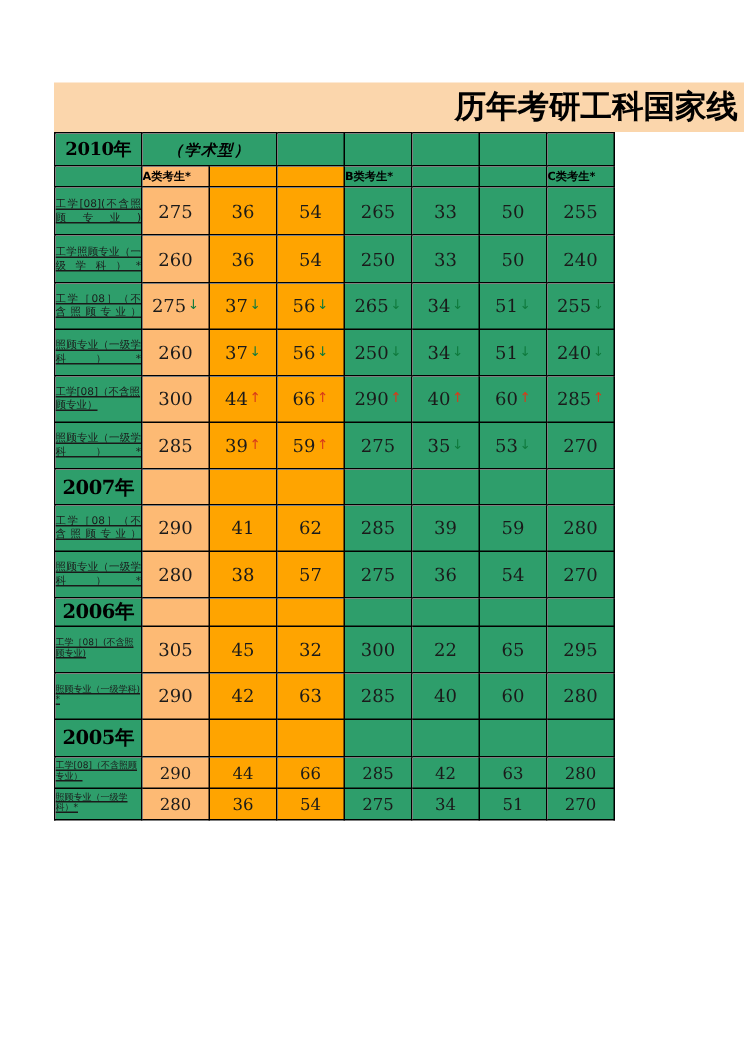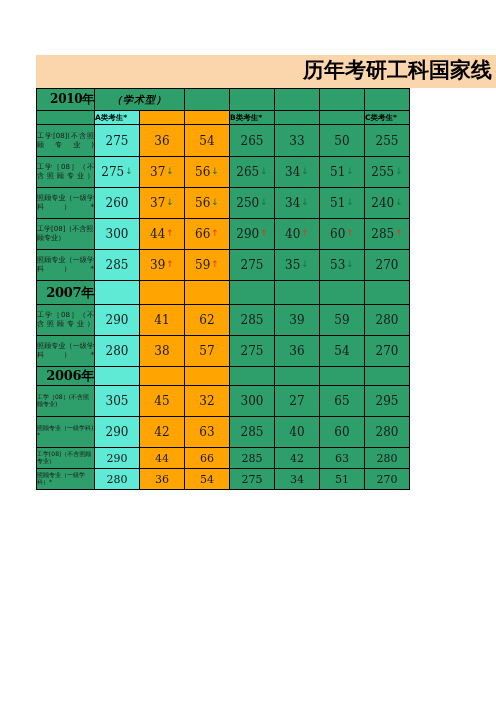--- a/index.html
+++ b/index.html
@@ -2,47 +2,47 @@
 <html><head>
 <meta charset="utf-8">
 <style>
   html,body{margin:0;padding:0;background:#ffffff;}
   body{width:496px;height:702px;font-family:"Liberation Sans","DejaVu Sans",sans-serif;-webkit-font-smoothing:none;}
   .page{position:relative;width:496px;height:702px;background:#ffffff;overflow:hidden;}
 
   
   .titlebar{position:absolute;left:36px;top:55px;width:460px;height:33px;background:#FBD6AC;}
   .titletext{position:absolute;right:4px;top:56px;width:320px;height:34px;
-    line-height:31px;text-align:right;font-family:Liberation Mono, monospace;
+    line-height:31px;text-align:right;font-family:Liberation Serif, serif;
     font-weight:bold;font-size:21px;color:#000;letter-spacing:0px;white-space:nowrap;}
 
   
   .tbl{position:absolute;left:36px;top:88px;border-collapse:collapse;table-layout:fixed;}
   .tbl td{border:1px solid #000000;padding:0;overflow:hidden;vertical-align:middle;}
 
   .g{background:#2E9E6B;}
-  .r{background:#5eead4;}
+  .r{background:#fdba74;}
   .o{background:#FFA400;}
 
   
   .yr{font-family:"DejaVu Serif","Liberation Serif",serif;font-weight:bold;font-size:13px;
-      color:#000;padding-left:2px;text-align:right;letter-spacing:-0.3px;}
+      color:#000;padding-left:2px;text-align:center;letter-spacing:-0.3px;}
   .yr2010{font-size:12px;}
 
   
   .subtype{font-family:"DejaVu Serif","Liberation Serif",serif;font-weight:bold;font-style:italic;
       font-size:10px;color:#000;text-align:center;letter-spacing:1px;}
 
   
   .clshdr{font-family:"DejaVu Sans","Liberation Sans",sans-serif;font-weight:bold;font-size:7.5px;
       color:#000;padding-left:1px;text-align:left;white-space:nowrap;line-height:1;}
 
   
   .rlabel{font-family:"DejaVu Sans","Liberation Sans",sans-serif;font-size:7px;color:#1a1a1a;
-      line-height:1.22;padding:0 1px;text-align:justify;text-align-last:justify;word-break:break-all;}
+      line-height:1.22;padding:0 1px;text-align:justify;text-align-last:justify;word-break:break-all;text-decoration:underline;}
   .rlabel.tight{font-size:6px;line-height:1.15;}
   .rlabel.just{text-align:justify;text-align-last:justify;}
   .rlabel.plain{text-align:left;text-align-last:left;}
 
   
   .num{font-family:"DejaVu Serif","Liberation Serif",serif;font-size:12px;color:#1a1a1a;
       text-align:center;white-space:nowrap;}
   .num.sm{font-size:11px;}
   .arrow{font-size:9px;font-family:"DejaVu Sans",sans-serif;vertical-align:2px;margin-left:1px;}
   .arrow.down{color:#0f7a3d;}
@@ -94,20 +94,30 @@
         <td class="g rlabel just">工学[08](不含照顾专业)</td>
         <td class="r num"><span>275</span></td>
         <td class="o num"><span>36</span></td>
         <td class="o num"><span>54</span></td>
         <td class="g num"><span>265</span></td>
         <td class="g num"><span>33</span></td>
         <td class="g num"><span>50</span></td>
         <td class="g num"><span>255</span></td>
       </tr>
 
+      <tr style="height:32px">
+        <td class="g rlabel just">工学照顾专业（一级学科）*</td>
+        <td class="r num"><span>260</span></td>
+        <td class="o num"><span>36</span></td>
+        <td class="o num"><span>54</span></td>
+        <td class="g num"><span>250</span></td>
+        <td class="g num"><span>33</span></td>
+        <td class="g num"><span>50</span></td>
+        <td class="g num"><span>240</span></td>
+      </tr>
 
 
       <tr style="height:31px">
         <td class="g rlabel just">工学［08］（不含照顾专业）</td>
         <td class="r num"><span>275</span><span class="arrow down">↓</span></td>
         <td class="o num"><span>37</span><span class="arrow down">↓</span></td>
         <td class="o num"><span>56</span><span class="arrow down">↓</span></td>
         <td class="g num"><span>265</span><span class="arrow down">↓</span></td>
         <td class="g num"><span>34</span><span class="arrow down">↓</span></td>
         <td class="g num"><span>51</span><span class="arrow down">↓</span></td>
@@ -191,36 +201,46 @@
         <td class="g"></td>
         <td class="g"></td>
       </tr>
 
       <tr style="height:31px">
         <td class="g rlabel tight plain">工学［08］(不含照顾专业)</td>
         <td class="r num"><span>305</span></td>
         <td class="o num"><span>45</span></td>
         <td class="o num"><span>32</span></td>
         <td class="g num"><span>300</span></td>
-        <td class="g num"><span>27</span></td>
+        <td class="g num"><span>22</span></td>
         <td class="g num"><span>65</span></td>
         <td class="g num"><span>295</span></td>
       </tr>
 
       <tr style="height:31px">
         <td class="g rlabel tight plain">照顾专业（一级学科)*</td>
         <td class="r num"><span>290</span></td>
         <td class="o num"><span>42</span></td>
         <td class="o num"><span>63</span></td>
         <td class="g num"><span>285</span></td>
         <td class="g num"><span>40</span></td>
         <td class="g num"><span>60</span></td>
         <td class="g num"><span>280</span></td>
       </tr>
 
+      <tr style="height:25px">
+        <td class="g yr">2005年</td>
+        <td class="r"></td>
+        <td class="o"></td>
+        <td class="o"></td>
+        <td class="g"></td>
+        <td class="g"></td>
+        <td class="g"></td>
+        <td class="g"></td>
+      </tr>
 
       <tr style="height:21px">
         <td class="g rlabel tight plain">工学[08]（不含照顾专业）</td>
         <td class="r num sm"><span>290</span></td>
         <td class="o num sm"><span>44</span></td>
         <td class="o num sm"><span>66</span></td>
         <td class="g num sm"><span>285</span></td>
         <td class="g num sm"><span>42</span></td>
         <td class="g num sm"><span>63</span></td>
         <td class="g num sm"><span>280</span></td>

